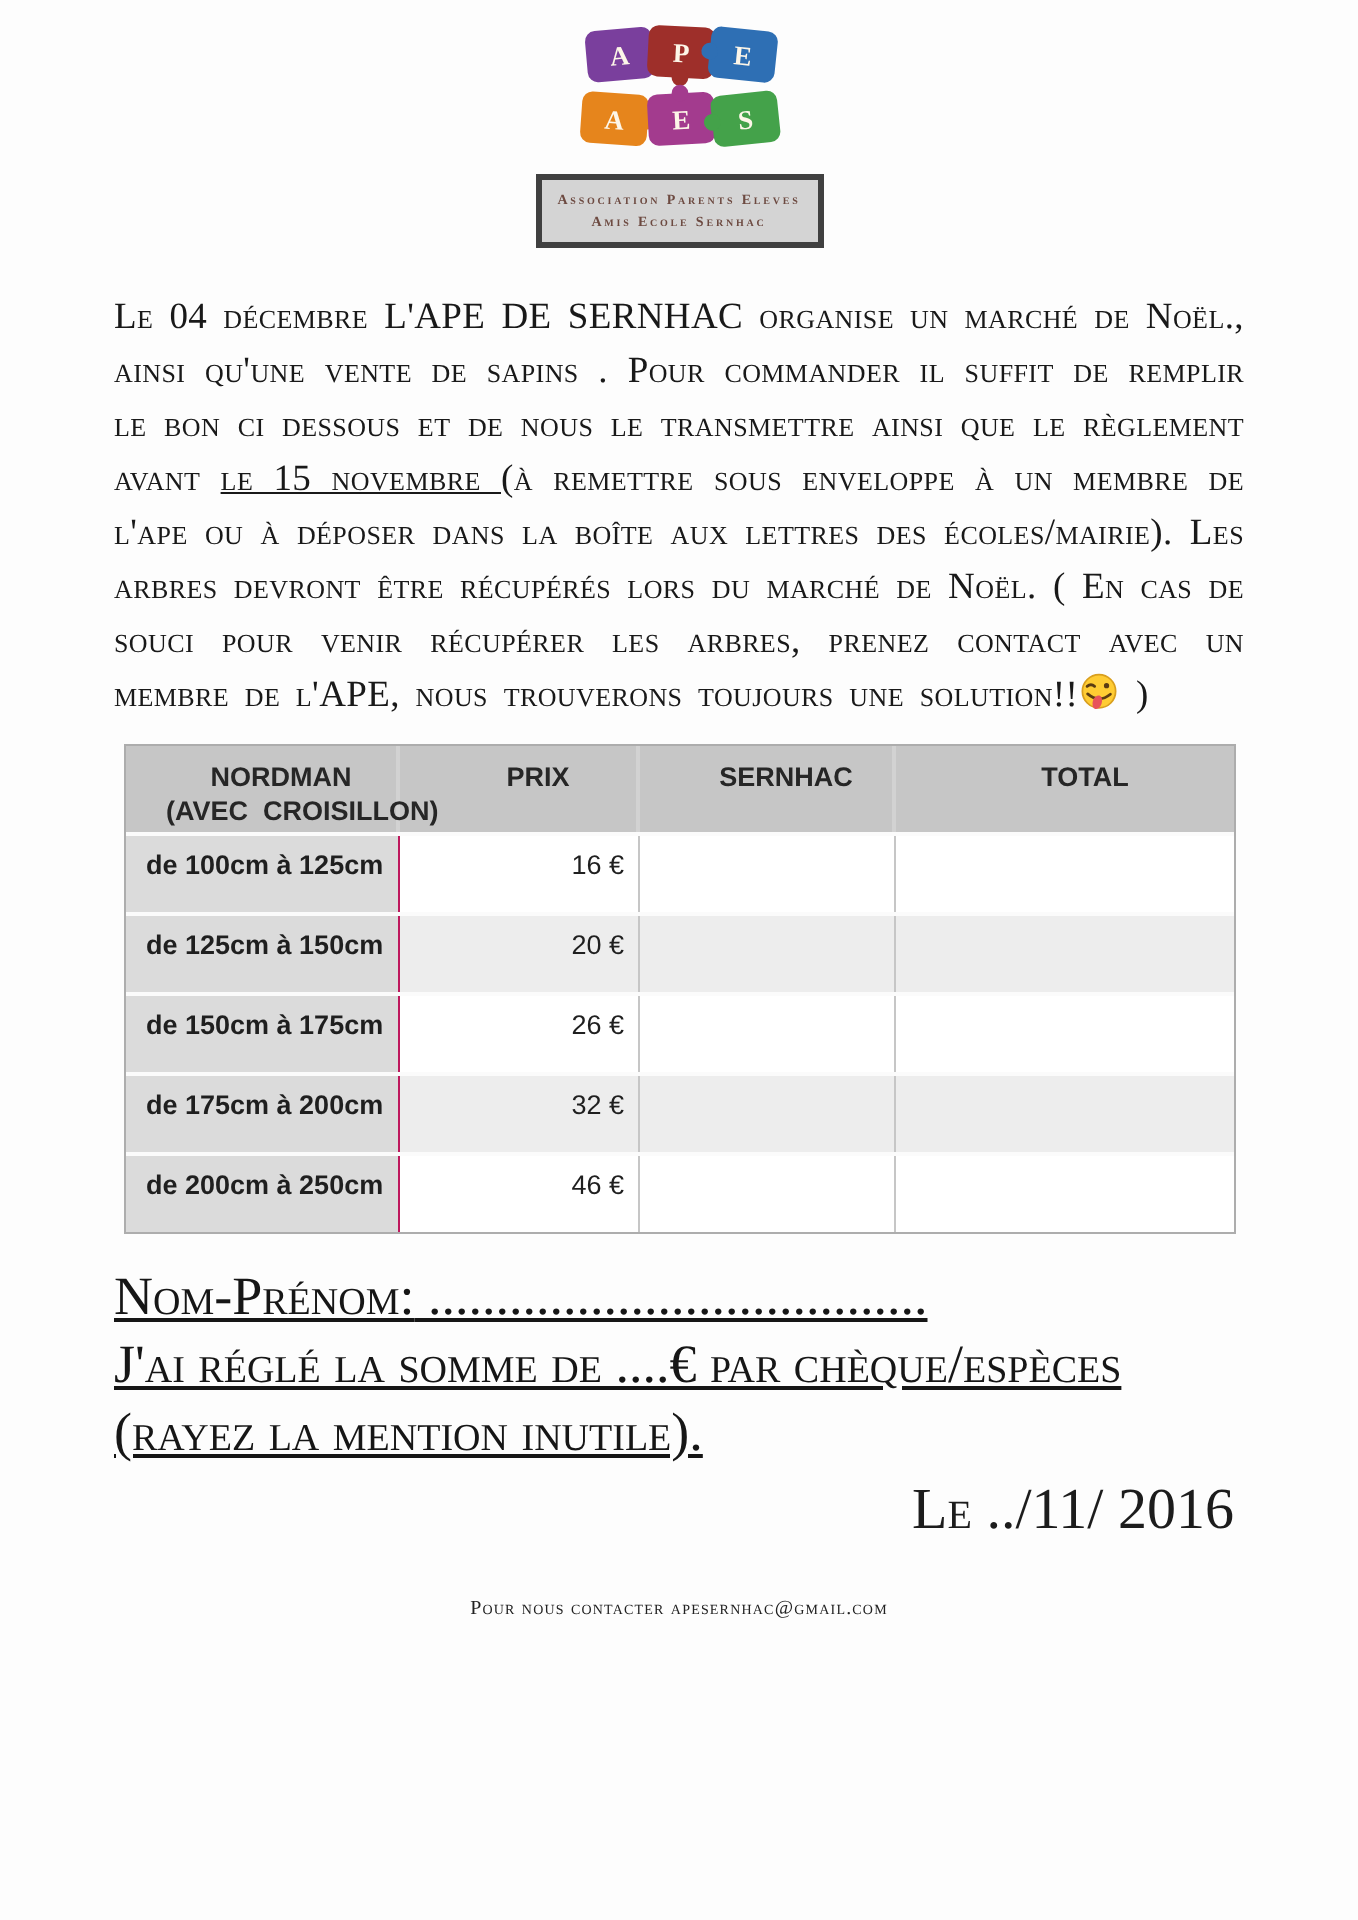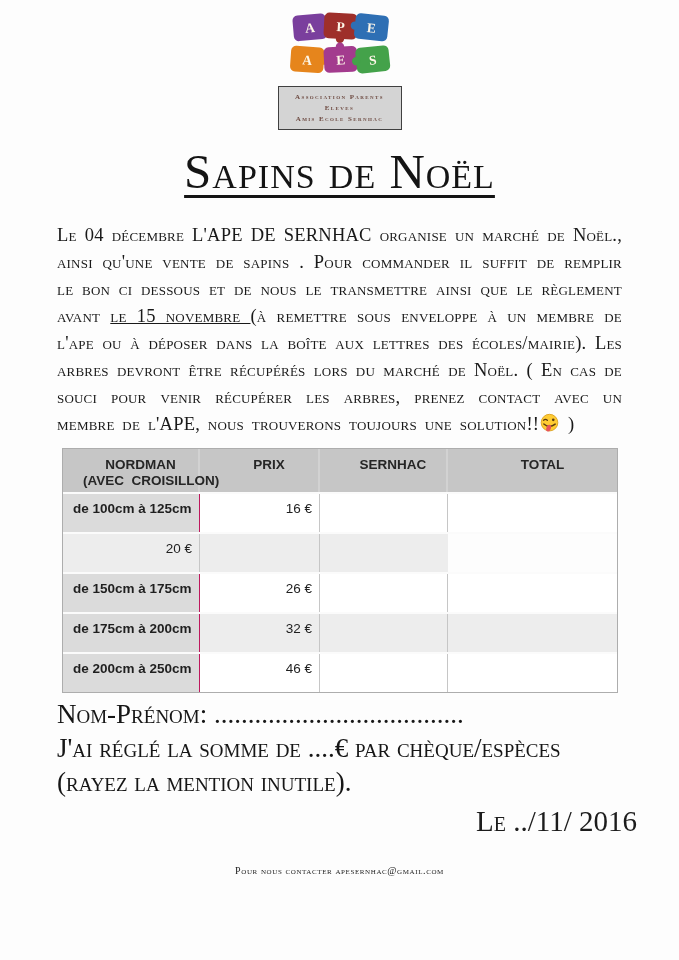--- a/index.html
+++ b/index.html
@@ -7,21 +7,21 @@
   .page {
     width: 679px; height: 960px; margin: 0 auto; position: relative;
     background: #fdfdfd; overflow: hidden;
     font-family: "Liberation Serif", serif; color: #1c1c1c;
   }
   
   .logo-wrap { text-align: center; padding-top: 9px; }
   .logo-svg { width: 122px; height: 70px; display: inline-block; }
   .logo-letter { font-family: "Liberation Serif", serif; font-weight: bold; fill: #fdf6e8; }
   .org-box {
-    width: 124px; margin: 3px auto 0; background: #d4d4d4; border: 1px solid #404040;
+    width: 144px; margin: 3px auto 0; background: #d4d4d4; border: 3px solid #404040;
     padding: 5px 2px 4px; text-align: center;
     font-weight: bold; font-size: 7px; line-height: 1.55; letter-spacing: 1.4px;
     color: #6d4a41; font-variant: small-caps;
   }
   
   .title { text-align: center; margin-top: 13px; }
   .title span {
     font-variant: small-caps; font-size: 49px; letter-spacing: 1px; color: #141414;
     text-decoration: underline; text-underline-offset: 7px; text-decoration-thickness: 3px;
   }
@@ -50,24 +50,24 @@
   .td { font-size: 13.5px; color: #1f1f1f; background: #ffffff; }
   .td-size {
     background: #dbdbdb; font-weight: bold; padding: 7px 0 0 10px;
     border-right: 1px solid #be185d;
   }
   .td-price { text-align: right; padding: 7px 7px 0 0; border-right: 1px solid #c6c6c6; }
   .td-blank { border-right: 1px solid #c6c6c6; }
   .td-blank:last-child { border-right: none; }
   .t-body.alt .td-price, .t-body.alt .td-blank { background: #ededed; }
   
-  .form-block { margin: 4px 57px 0; font-variant: small-caps; color: #161616; }
+  .form-block { margin: 14px 57px 0; font-variant: small-caps; color: #161616; text-decoration: underline; }
   .form-line { font-size: 27px; line-height: 34px; }
   .phone-value { margin-left: 34px; letter-spacing: 1px; }
-  .date-line { text-align: right; margin: 6px 42px 0 0; font-size: 29px; font-variant: small-caps; }
+  .date-line { text-align: right; margin: 6px 62px 0 0; font-size: 29px; font-variant: small-caps; }
   
   .footer {
     text-align: center; margin-top: 27px; font-variant: small-caps;
     font-size: 10px; letter-spacing: 0.6px; color: #222;
   }
 </style>
 </head>
 <body>
 
 <div class="page">
@@ -106,23 +106,20 @@
         <circle cx="120" cy="78" r="6.5" fill="#44a24a"></circle>
         <text x="146" y="86" text-anchor="middle" font-size="21" class="logo-letter">S</text>
       </g>
     </svg>
     <div class="org-box">
       <div>Association Parents Eleves</div>
       <div>Amis Ecole Sernhac</div>
     </div>
   </div>
 
-  <div class="title">
-    <span>Sapins de Noël</span>
-  </div>
 
   <p class="intro"><span>Le 04 décembre L'APE DE SERNHAC  organise un marché de Noël., ainsi qu'une vente de sapins . Pour commander il suffit de remplir le bon ci dessous et de nous le transmettre ainsi que le règlement avant </span><span class="ul">le 15 novembre </span><span>(à remettre sous enveloppe à un membre de l'ape ou à déposer dans la boîte aux lettres des écoles/mairie). Les arbres devront être récupérés lors du marché de Noël. ( En cas de souci pour venir récupérer les arbres, prenez contact avec un membre de l'APE, nous trouverons toujours une solution!!</span><svg class="emoji-svg" viewBox="0 0 24 24">
         <circle cx="12" cy="11" r="9.5" fill="#ffcc33" stroke="#d99f1e" stroke-width="1"></circle>
         <path d="M5.2 8.2 q2.2 -1.8 4.3 0" stroke="#5b3b12" stroke-width="1.6" fill="none" stroke-linecap="round"></path>
         <circle cx="16.3" cy="7.8" r="1.5" fill="#5b3b12"></circle>
         <path d="M5.5 12.5 q6.5 5.5 13 0.2" stroke="#5b3b12" stroke-width="1.6" fill="none" stroke-linecap="round"></path>
         <ellipse cx="11" cy="17.3" rx="2.6" ry="4" fill="#e8535a" transform="rotate(18 11 17.3)"></ellipse>
       </svg><span> )</span></p>
 
   <div class="sapin-table">
@@ -136,20 +133,21 @@
       <div class="th">TOTAL</div>
     </div>
 
     <div class="t-row t-body">
       <div class="td td-size">de 100cm à 125cm</div>
       <div class="td td-price">16 €</div>
       <div class="td td-blank"></div>
       <div class="td td-blank"></div>
     </div>
     <div class="t-row t-body alt">
+      <div class="td td-size">de 125cm à 150cm</div>
       <div class="td td-price">20 €</div>
       <div class="td td-blank"></div>
       <div class="td td-blank"></div>
     </div>
     <div class="t-row t-body">
       <div class="td td-size">de 150cm à 175cm</div>
       <div class="td td-price">26 €</div>
       <div class="td td-blank"></div>
       <div class="td td-blank"></div>
     </div>

